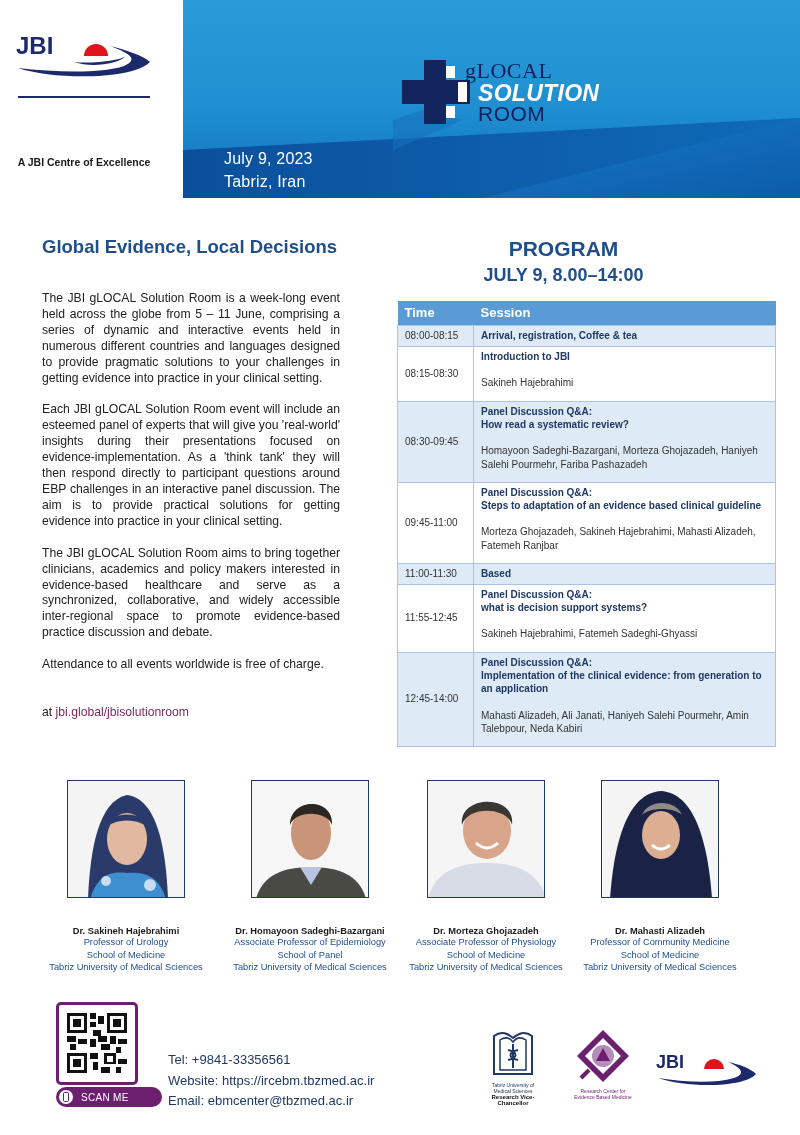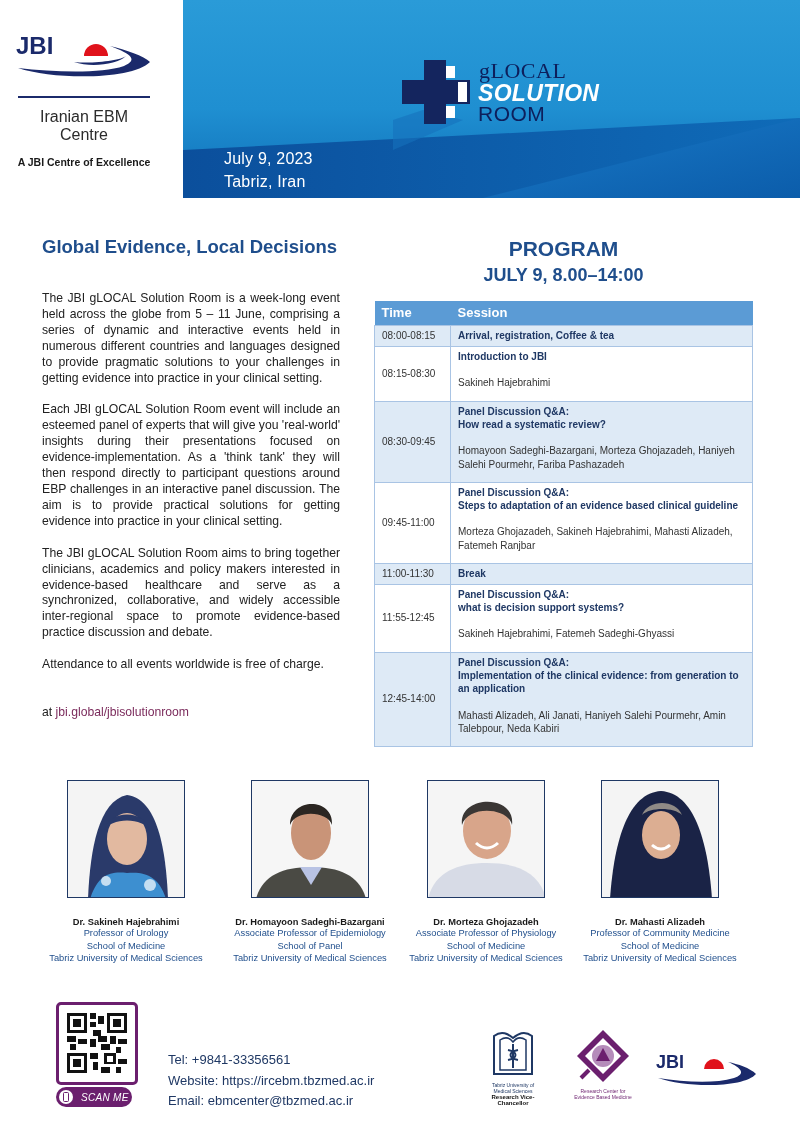--- a/index.html
+++ b/index.html
@@ -15,55 +15,55 @@
   .centre-tag { position: absolute; left: 0; top: 156px; width: 168px; text-align: center; font-size: 10.5px; font-weight: bold; color: #1a1a1a; }
 
   .banner { position: absolute; left: 183px; top: 0; width: 617px; height: 198px; overflow: hidden;
             background: linear-gradient(180deg, #2a9bd8 0%, #1f8fd1 55%, #0f6fb8 100%); }
   .banner-band { position: absolute; left: 0; top: 0; width: 617px; height: 198px; }
   .event-date { position: absolute; left: 41px; top: 150px; font-size: 16px; color: #ffffff; letter-spacing: 0.2px; }
   .event-place { position: absolute; left: 41px; top: 173px; font-size: 16px; color: #ffffff; letter-spacing: 0.2px; }
 
   .sr-logo { position: absolute; left: 219px; top: 58px; width: 240px; height: 70px; }
   .sr-cross { position: absolute; left: 0; top: 2px; width: 68px; height: 64px; }
-  .sr-line1 { position: absolute; left: 63px; top: 0; font-size: 22px; color: #0d1f5c; font-family: "Liberation Serif", serif; letter-spacing: 0.5px; margin-left: 14px; }
+  .sr-line1 { position: absolute; left: 63px; top: 0; font-size: 22px; color: #0d1f5c; font-family: "Liberation Serif", serif; letter-spacing: 0.5px; }
   .sr-line2 { position: absolute; left: 76px; top: 22px; font-size: 23px; font-weight: bold; color: #ffffff; letter-spacing: 0.3px; font-style: italic; }
   .sr-line3 { position: absolute; left: 76px; top: 44px; font-size: 21px; color: #0d1f5c; letter-spacing: 0.5px; }
 
   
   .left-col { position: absolute; left: 42px; top: 236px; width: 298px; }
   .left-title { font-size: 18.5px; font-weight: bold; color: #1f4e8c; margin-bottom: 33px; white-space: nowrap; }
   .para { font-size: 12.2px; line-height: 15.9px; text-align: justify; color: #222; margin-bottom: 16px; }
   .para-left { text-align: left; }
   .link { color: #7b2b5c; }
 
   
   .program { position: absolute; left: 374px; top: 237px; width: 379px; }
   .program-title { text-align: center; font-size: 21px; font-weight: bold; color: #1f4e8c; }
   .program-sub { text-align: center; font-size: 18px; font-weight: bold; color: #1f4e8c; margin-top: 4px; }
-  table.sched { margin-top: 15px; width: 379px; border-collapse: collapse; font-size: 10px; }
+  table.sched { margin-top: 15px; width: 379px; border-collapse: collapse; font-size: 10px; margin-left: 23px; }
   table.sched th { background: #5b9bd5; color: #ffffff; text-align: left; font-size: 13px; font-weight: bold; padding: 3px 7px; height: 24px; }
   table.sched td { border: 1px solid #a9c4e4; vertical-align: middle; padding: 3px 7px; color: #1f3864; line-height: 13.4px; }
   table.sched td.time { width: 76px; color: #333; }
   table.sched tr.shade td { background: #deeaf6; }
   table.sched td.sess { vertical-align: top; }
   .s-title { font-weight: bold; color: #1f3864; }
   .s-people { color: #333; margin-top: 13px; }
 
   
   .speakers { position: absolute; left: 30px; top: 780px; width: 740px; height: 190px; }
   .spk { position: absolute; top: 0; width: 180px; text-align: center; }
   .photo { margin: 0 auto; width: 118px; height: 118px; border: 1px solid #1f3864; position: relative; overflow: hidden; background: #f3f3f3; }
-  .spk-name { margin-top: 19px; font-size: 9.3px; font-weight: bold; color: #1a1a1a; }
+  .spk-name { margin-top: 28px; font-size: 9.3px; font-weight: bold; color: #1a1a1a; }
   .spk-line { font-size: 9.3px; color: #1f4e8c; line-height: 12.6px; }
 
   
   .qr-box { position: absolute; left: 56px; top: 1002px; width: 82px; height: 83px; border: 3px solid #6b1f6e; border-radius: 5px; background: #fff; }
   .qr-code { position: absolute; left: 8px; top: 8px; width: 60px; height: 60px; }
-  .scan-btn { position: absolute; left: 56px; top: 1087px; width: 76px; height: 20px; background: #6b1f6e; border-radius: 10px; color: #fff; font-size: 10px; display: flex; align-items: center; font-style: italic; }
+  .scan-btn { position: absolute; left: 56px; top: 1087px; width: 106px; height: 20px; background: #6b1f6e; border-radius: 10px; color: #fff; font-size: 10px; display: flex; align-items: center; }
   .phone-icon { width: 14px; height: 14px; margin-left: 3px; border-radius: 50%; background: #fff; position: relative; }
   .phone-icon::after { content: ""; position: absolute; left: 4px; top: 2px; width: 4px; height: 8px; border: 1.2px solid #6b1f6e; border-radius: 1.5px; }
   .scan-label { margin-left: 8px; letter-spacing: 0.3px; }
   .contact { position: absolute; left: 168px; top: 1050px; font-size: 13px; line-height: 20.5px; color: #1f3864; }
 
   .footer-logo { position: absolute; }
   .tbz-logo { left: 478px; top: 1028px; width: 70px; height: 80px; text-align: center; }
   .rcebm-logo { left: 568px; top: 1028px; width: 70px; height: 80px; text-align: center; }
   .jbi-foot { left: 654px; top: 1048px; width: 105px; height: 40px; }
   .mini { font-size: 5px; line-height: 6px; color: #1f3864; }
@@ -75,24 +75,20 @@
 
 <div class="header">
   <div class="logo-panel">
     <svg class="jbi-logo" viewBox="0 0 140 56">
       <text x="2" y="26" font-family="Liberation Sans, sans-serif" font-weight="bold" font-size="24" fill="#1b2a6b">JBI</text>
       <path d="M70 28 a12 12 0 0 1 24 0 z" fill="#e0121b"></path>
       <path d="M4 40 C40 52, 118 52, 136 34 C130 28, 112 22, 96 18 C118 26, 124 32, 110 38 C86 46, 40 44, 4 40 z" fill="#1b2a6b"></path>
       <path d="M60 34 C80 36, 108 32, 112 28 C104 36, 78 40, 60 34 z" fill="#1b2a6b"></path>
     </svg>
     <div class="logo-rule"></div>
-    <div class="centre-name">
-      <div>Iranian EBM</div>
-      <div>Centre</div>
-    </div>
     <div class="centre-tag">A JBI Centre of Excellence</div>
   </div>
 
   <div class="banner">
     <svg class="banner-band" viewBox="0 0 617 198" preserveAspectRatio="none">
       <defs>
         <linearGradient id="bandG" x1="0" y1="0" x2="1" y2="0">
           <stop offset="0" stop-color="#0b4f9c"></stop>
           <stop offset="1" stop-color="#0f6bb8"></stop>
         </linearGradient>
@@ -172,21 +168,21 @@
         <td class="time">09:45-11:00</td>
         <td class="sess">
           <div class="s-title">Panel Discussion Q&amp;A:</div>
           <div class="s-title">Steps to adaptation of an evidence based clinical guideline</div>
           <div class="s-people">Morteza Ghojazadeh, Sakineh Hajebrahimi, Mahasti Alizadeh, Fatemeh Ranjbar</div>
         </td>
       </tr>
       <tr class="shade" style="height:21px">
         <td class="time">11:00-11:30</td>
         <td style="vertical-align:middle">
-          <div class="s-title">Break</div>
+          <div class="s-title">Based</div>
         </td>
       </tr>
       <tr style="height:68px">
         <td class="time">11:55-12:45</td>
         <td class="sess">
           <div class="s-title">Panel Discussion Q&amp;A:</div>
           <div class="s-title">what is decision support systems?</div>
           <div class="s-people">Sakineh Hajebrahimi, Fatemeh Sadeghi-Ghyassi</div>
         </td>
       </tr>

